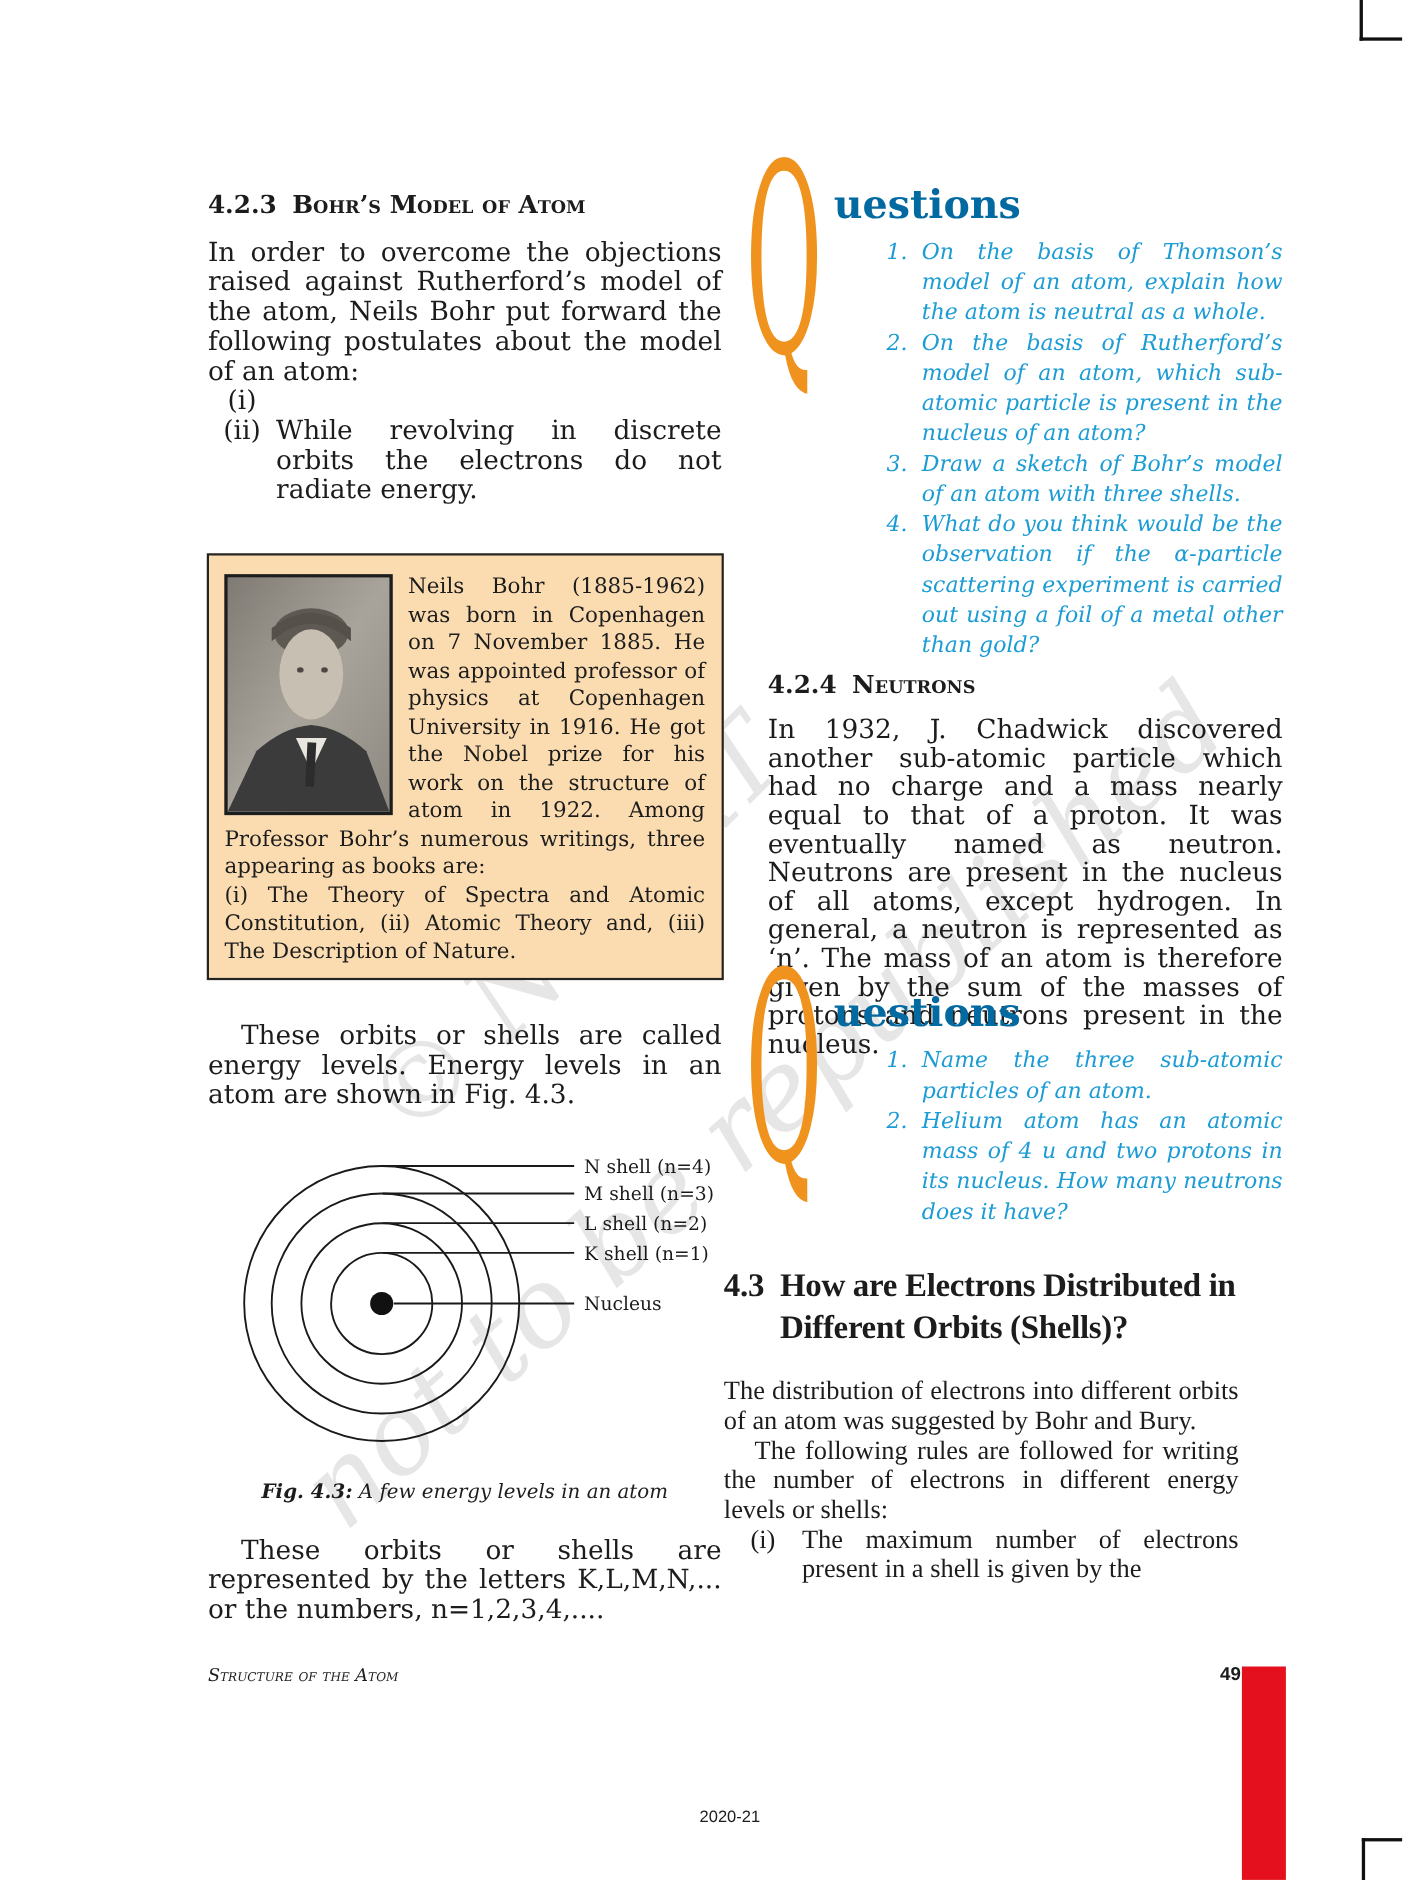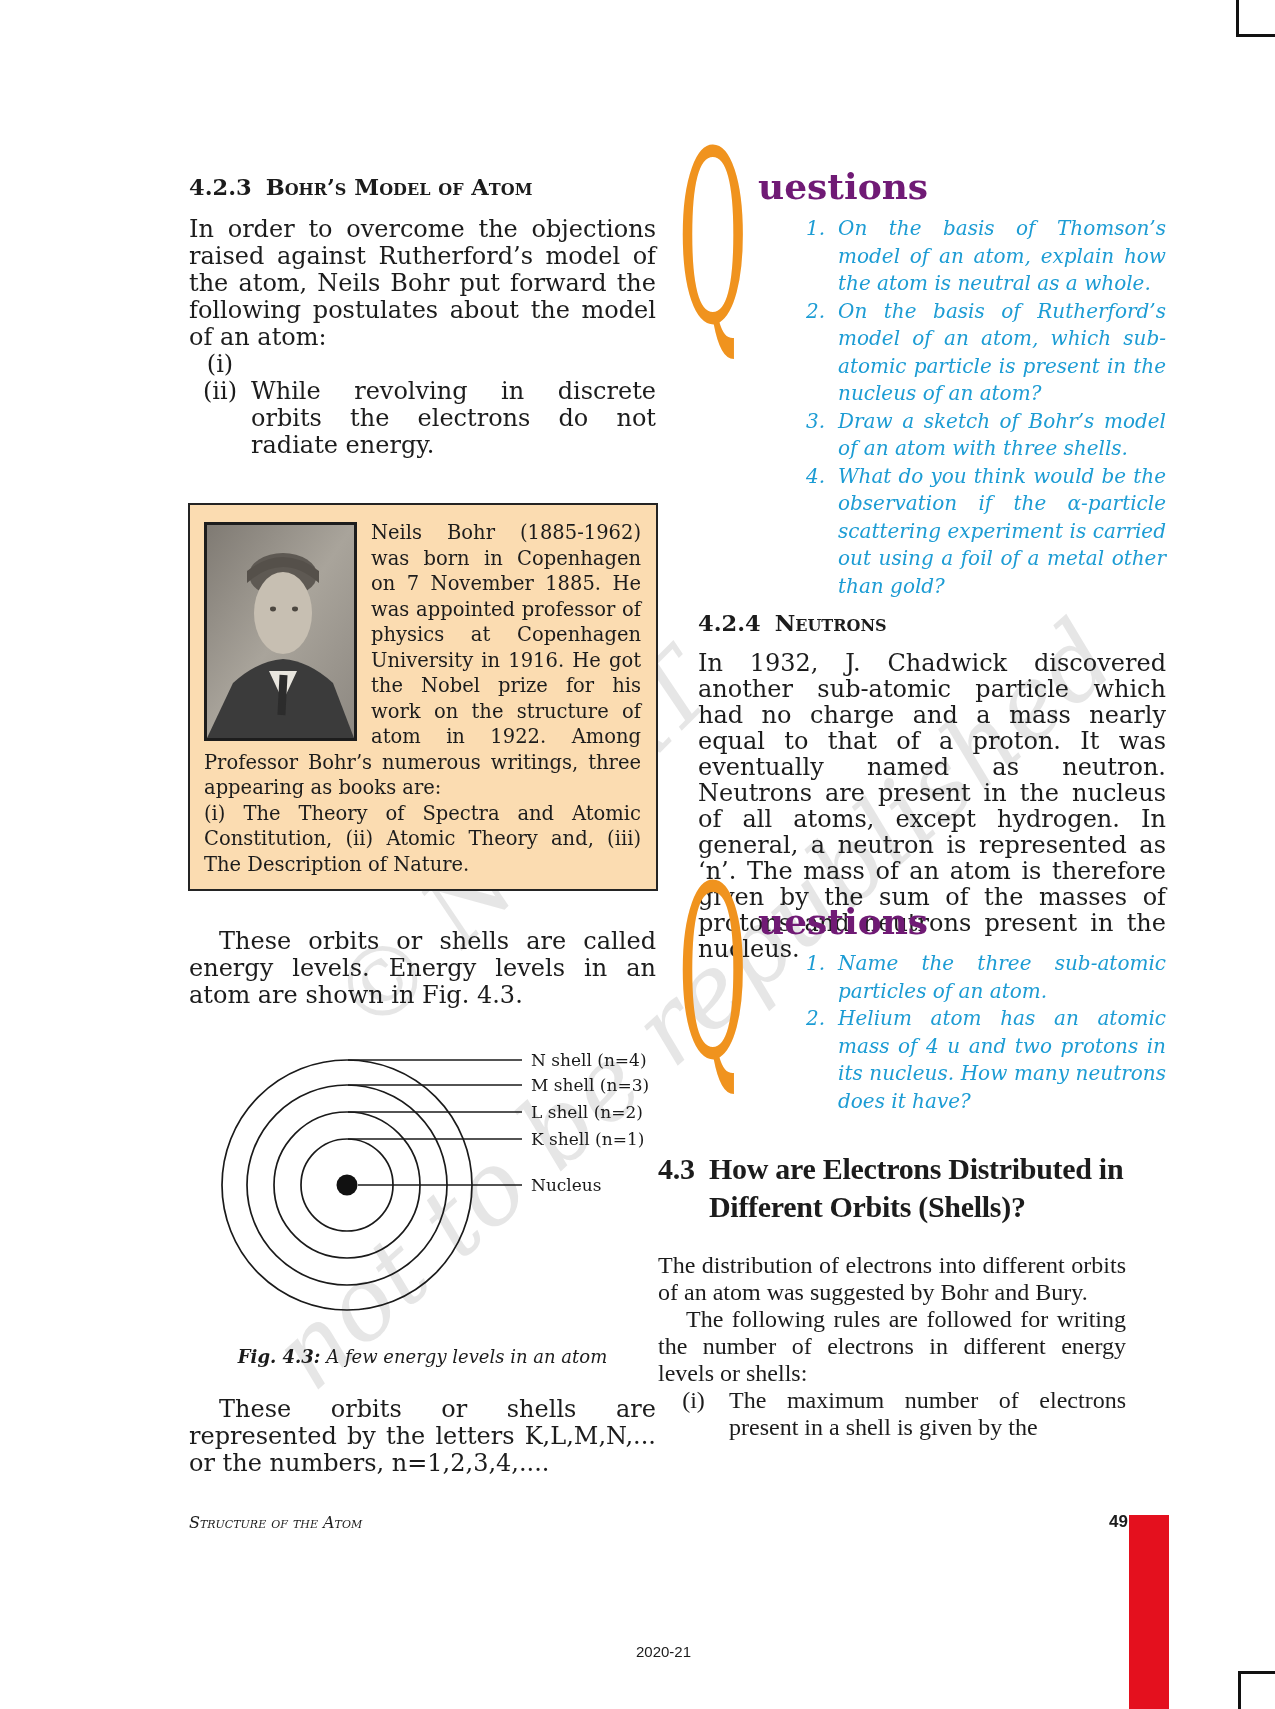--- a/index.html
+++ b/index.html
@@ -54,21 +54,21 @@
   
   .qblock { width:468px; }
   #qblock1 { left:672px; top:165px; }
   #qblock2 { left:672px; top:900px; }
   .q-drop {
     position:absolute; left:-20px; top:-46px; z-index:0;
     font-size:265px; line-height:1; color:#f0931e;
     transform:scale(0.32,0.9); transform-origin:left top; font-weight:normal;
   }
   .q-title { margin-left:60px; font-size:36px; line-height:42px;
-             font-weight:bold; color:#701a75; }
+             font-weight:bold; color:#0369a1; }
   .q-items { margin-left:108px; margin-top:8px; color:#1c9cd4; font-style:italic; }
   .q-item { display:flex; font-size:20px; line-height:27.5px; }
   .q-item .qnum { flex:none; width:32px; }
   .q-item .qtext { flex:1; text-align:justify; }
 
   #s424 { left:672px; top:608px; width:468px; }
   #s424 p { margin-top:12px; }
 
   #s43 { left:632px; top:1150px; width:468px;font-family:Liberation Serif, serif; }
   #s43 .s43-head { display:flex; font-size:30px; line-height:38px; font-weight:bold;

